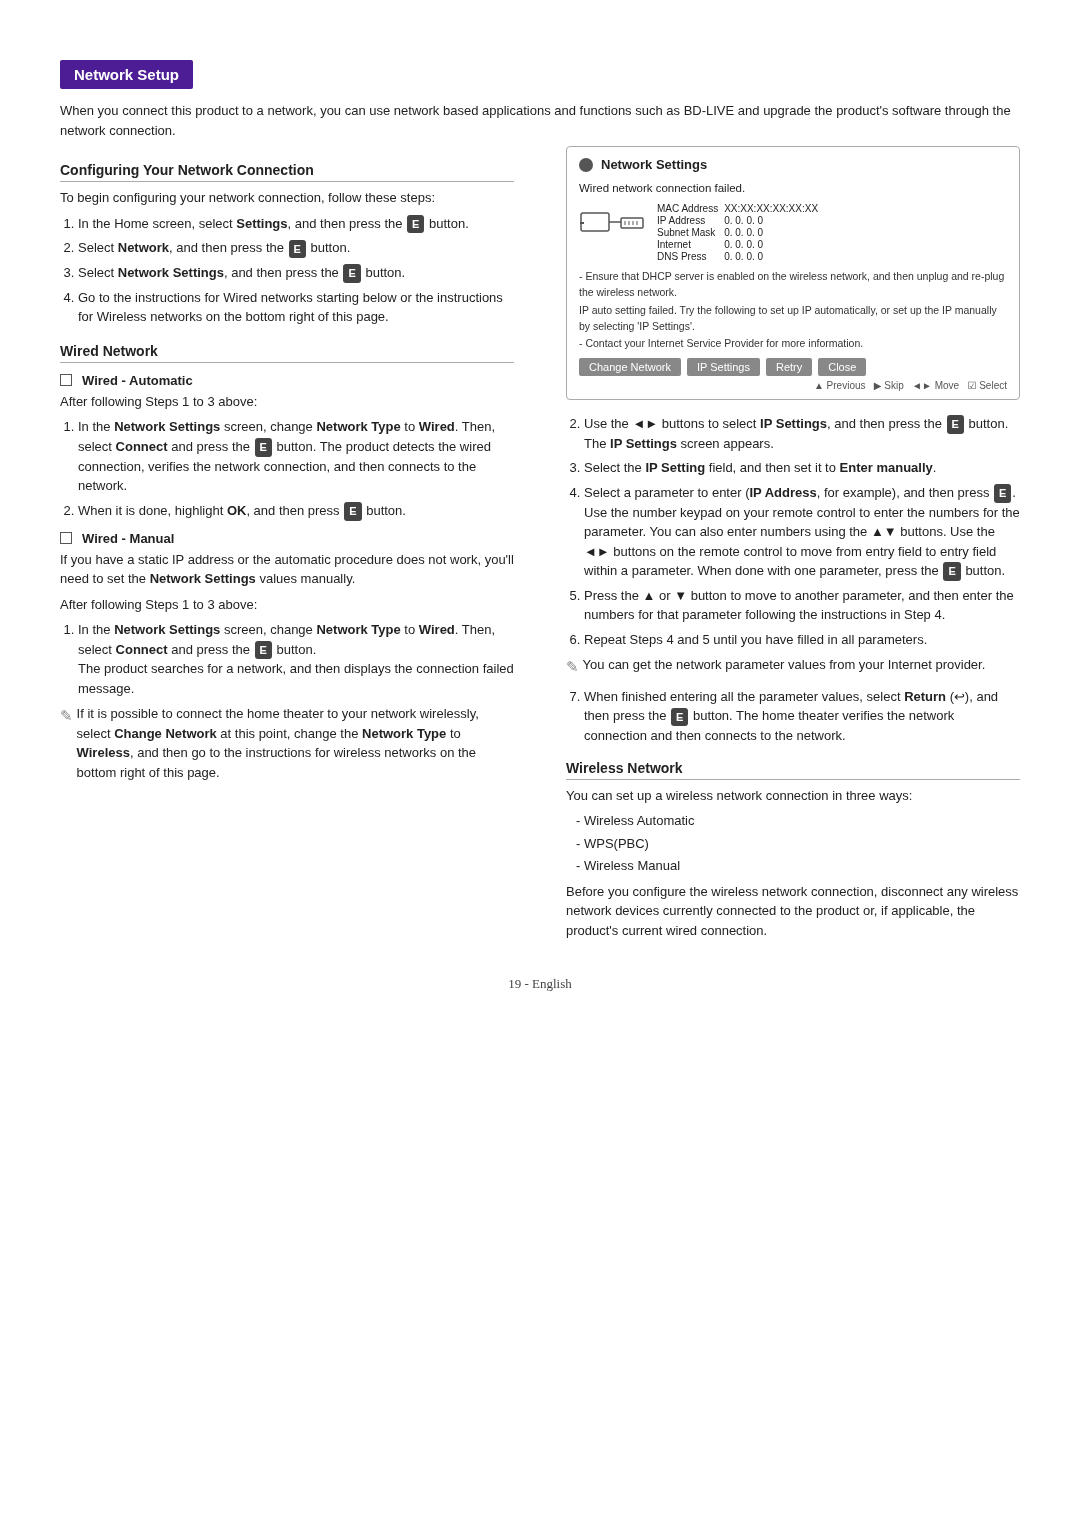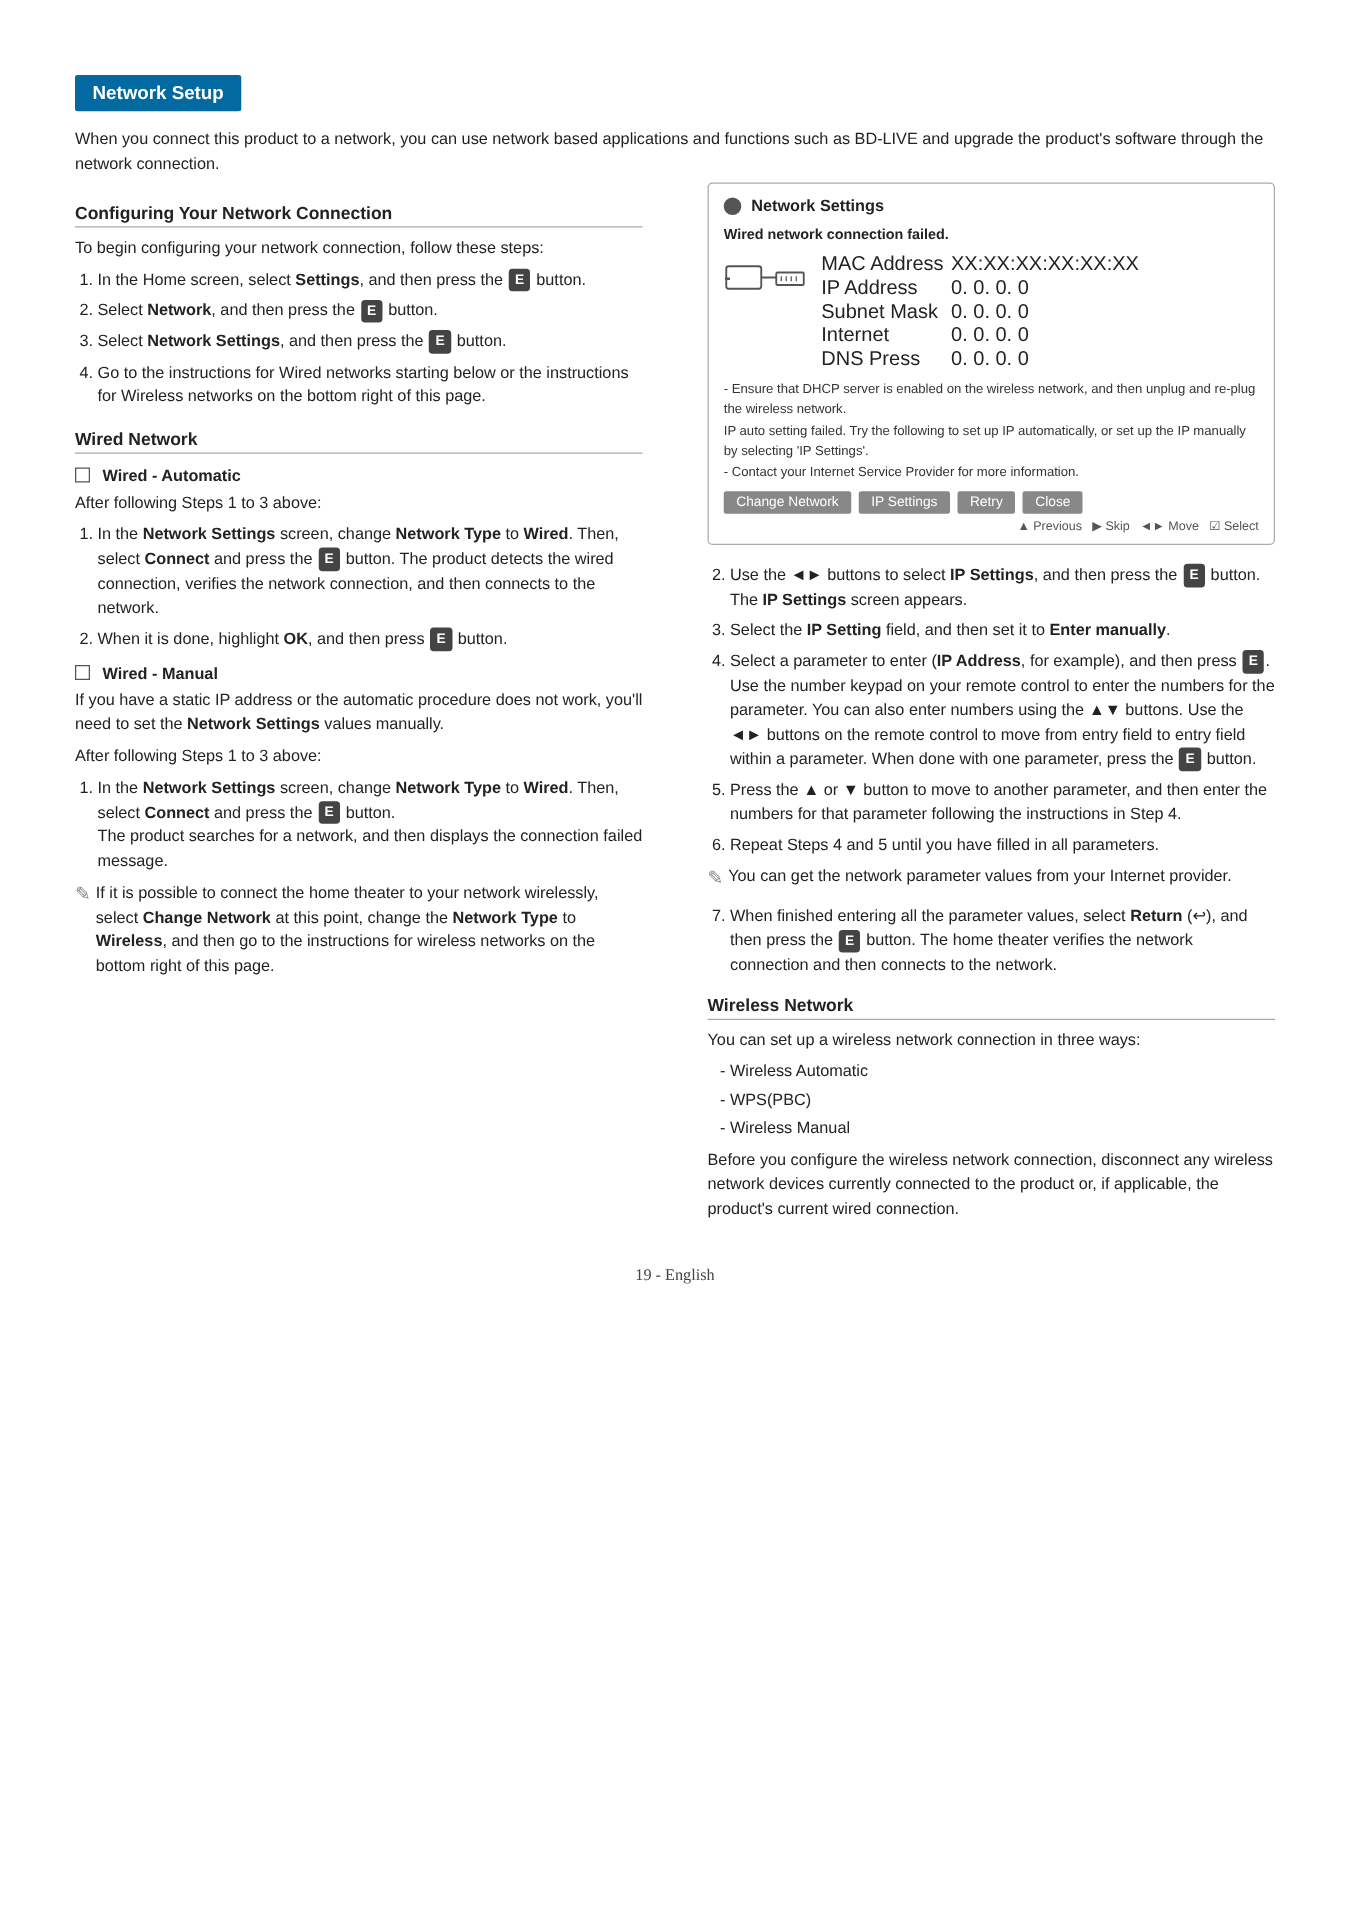--- a/index.html
+++ b/index.html
@@ -20,21 +20,21 @@
     }
     .left-col {
       flex: 1 1 0;
       min-width: 0;
     }
     .right-col {
       flex: 1 1 0;
       min-width: 0;
     }
     .section-title-box {
-      background: #0369a1;
+      background: #4c1d95;
       color: #fff;
       font-size: 15px;
       font-weight: bold;
       padding: 6px 14px;
       margin-bottom: 12px;
       display: inline-block;
       border-radius: 2px;
     }
     .subsection-title {
       font-size: 14px;
@@ -125,21 +125,21 @@
     }
     .ns-device-icon {
       width: 70px;
       height: 40px;
       flex-shrink: 0;
       display: flex;
       align-items: center;
       justify-content: center;
     }
     .ns-address-table {
-      font-size: 16px;
+      font-size: 10px;
       border-collapse: collapse;
     }
     .ns-address-table td {
       padding: 0 6px 1px 0;
       white-space: nowrap;
     }
     .ns-messages {
       font-size: 10.5px;
       color: #333;
       margin-bottom: 6px;
@@ -222,21 +222,21 @@
       </div>
     </div>
 
     <div class="right-col">
 
       <div class="network-settings-box">
         <div class="ns-header">
           <div class="ns-circle"></div>
           <span>Network Settings</span>
         </div>
-        <p style="margin-bottom:6px;font-weight:bold;">Wired network connection failed.</p>
+        <p style="margin-bottom:6px;">Wired network connection failed.</p>
         <div class="ns-content">
           <div class="ns-device-icon">
             <svg width="70" height="40">
               <rect x="2" y="10" width="28" height="18" rx="2" fill="none" stroke="#555" stroke-width="1.5"></rect>
               <line x1="30" y1="19" x2="42" y2="19" stroke="#555" stroke-width="1.5"></line>
               <rect x="1" y="19" width="4" height="2" fill="#555"></rect>
               <rect x="42" y="15" width="22" height="10" rx="1" fill="none" stroke="#555" stroke-width="1.5"></rect>
               <line x1="46" y1="18" x2="46" y2="22" stroke="#555" stroke-width="1"></line>
               <line x1="50" y1="18" x2="50" y2="22" stroke="#555" stroke-width="1"></line>
               <line x1="54" y1="18" x2="54" y2="22" stroke="#555" stroke-width="1"></line>

